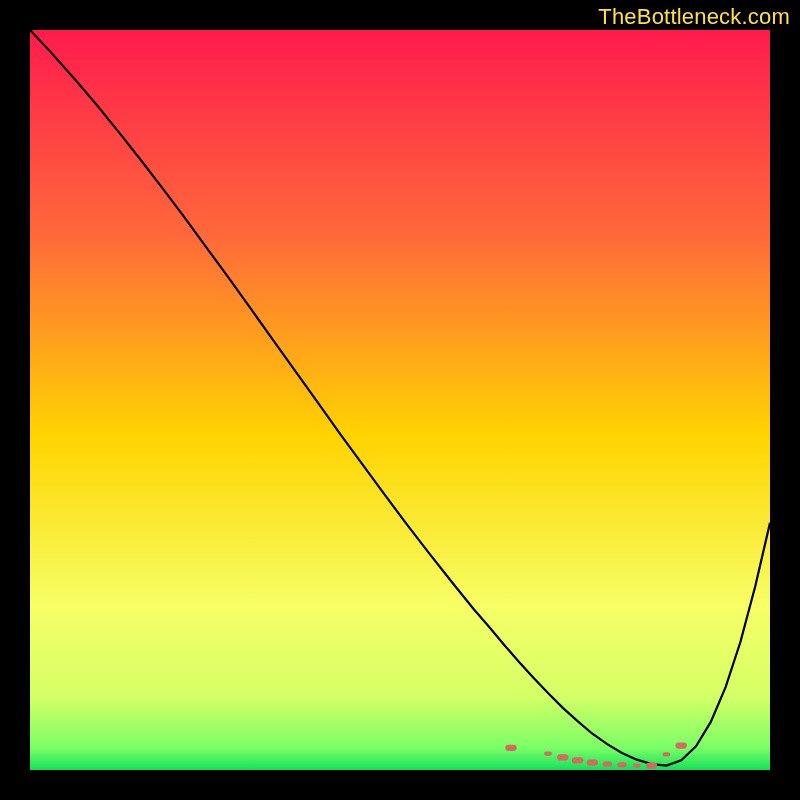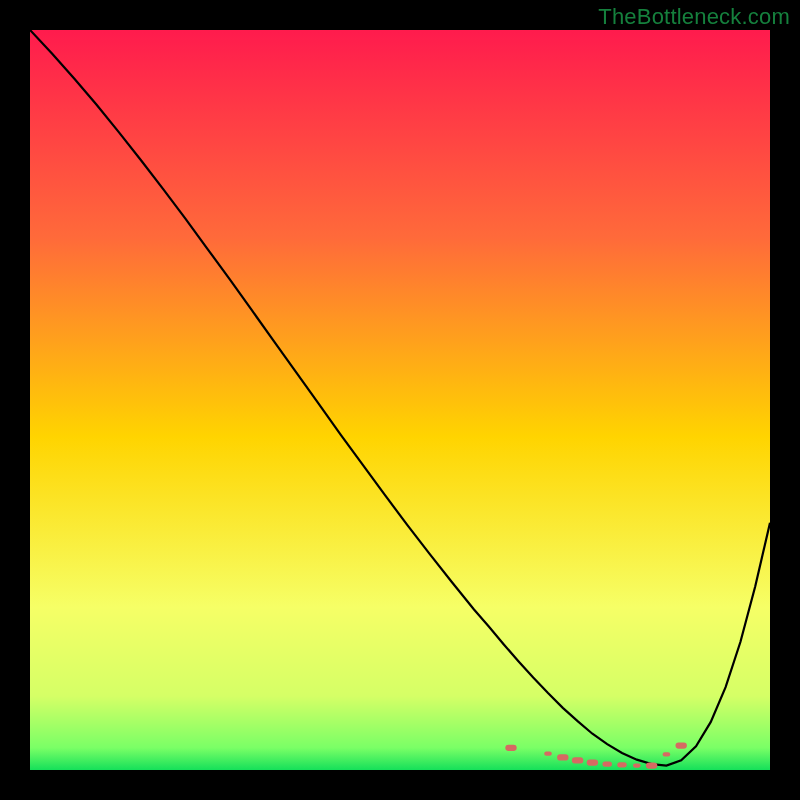--- a/index.html
+++ b/index.html
@@ -14,21 +14,21 @@
   .frame {
     position: relative;
     width: 800px;
     height: 800px;
     background: #000;
   }
   .watermark {
     position: absolute;
     top: 4px;
     right: 10px;
-    color: #15803d;
+    color: #fde047;
     font-size: 22px;
     font-weight: 500;
     letter-spacing: 0.2px;
     user-select: none;
   }
   .plot-wrap {
     position: absolute;
     left: 30px;
     top: 30px;
     width: 740px;

